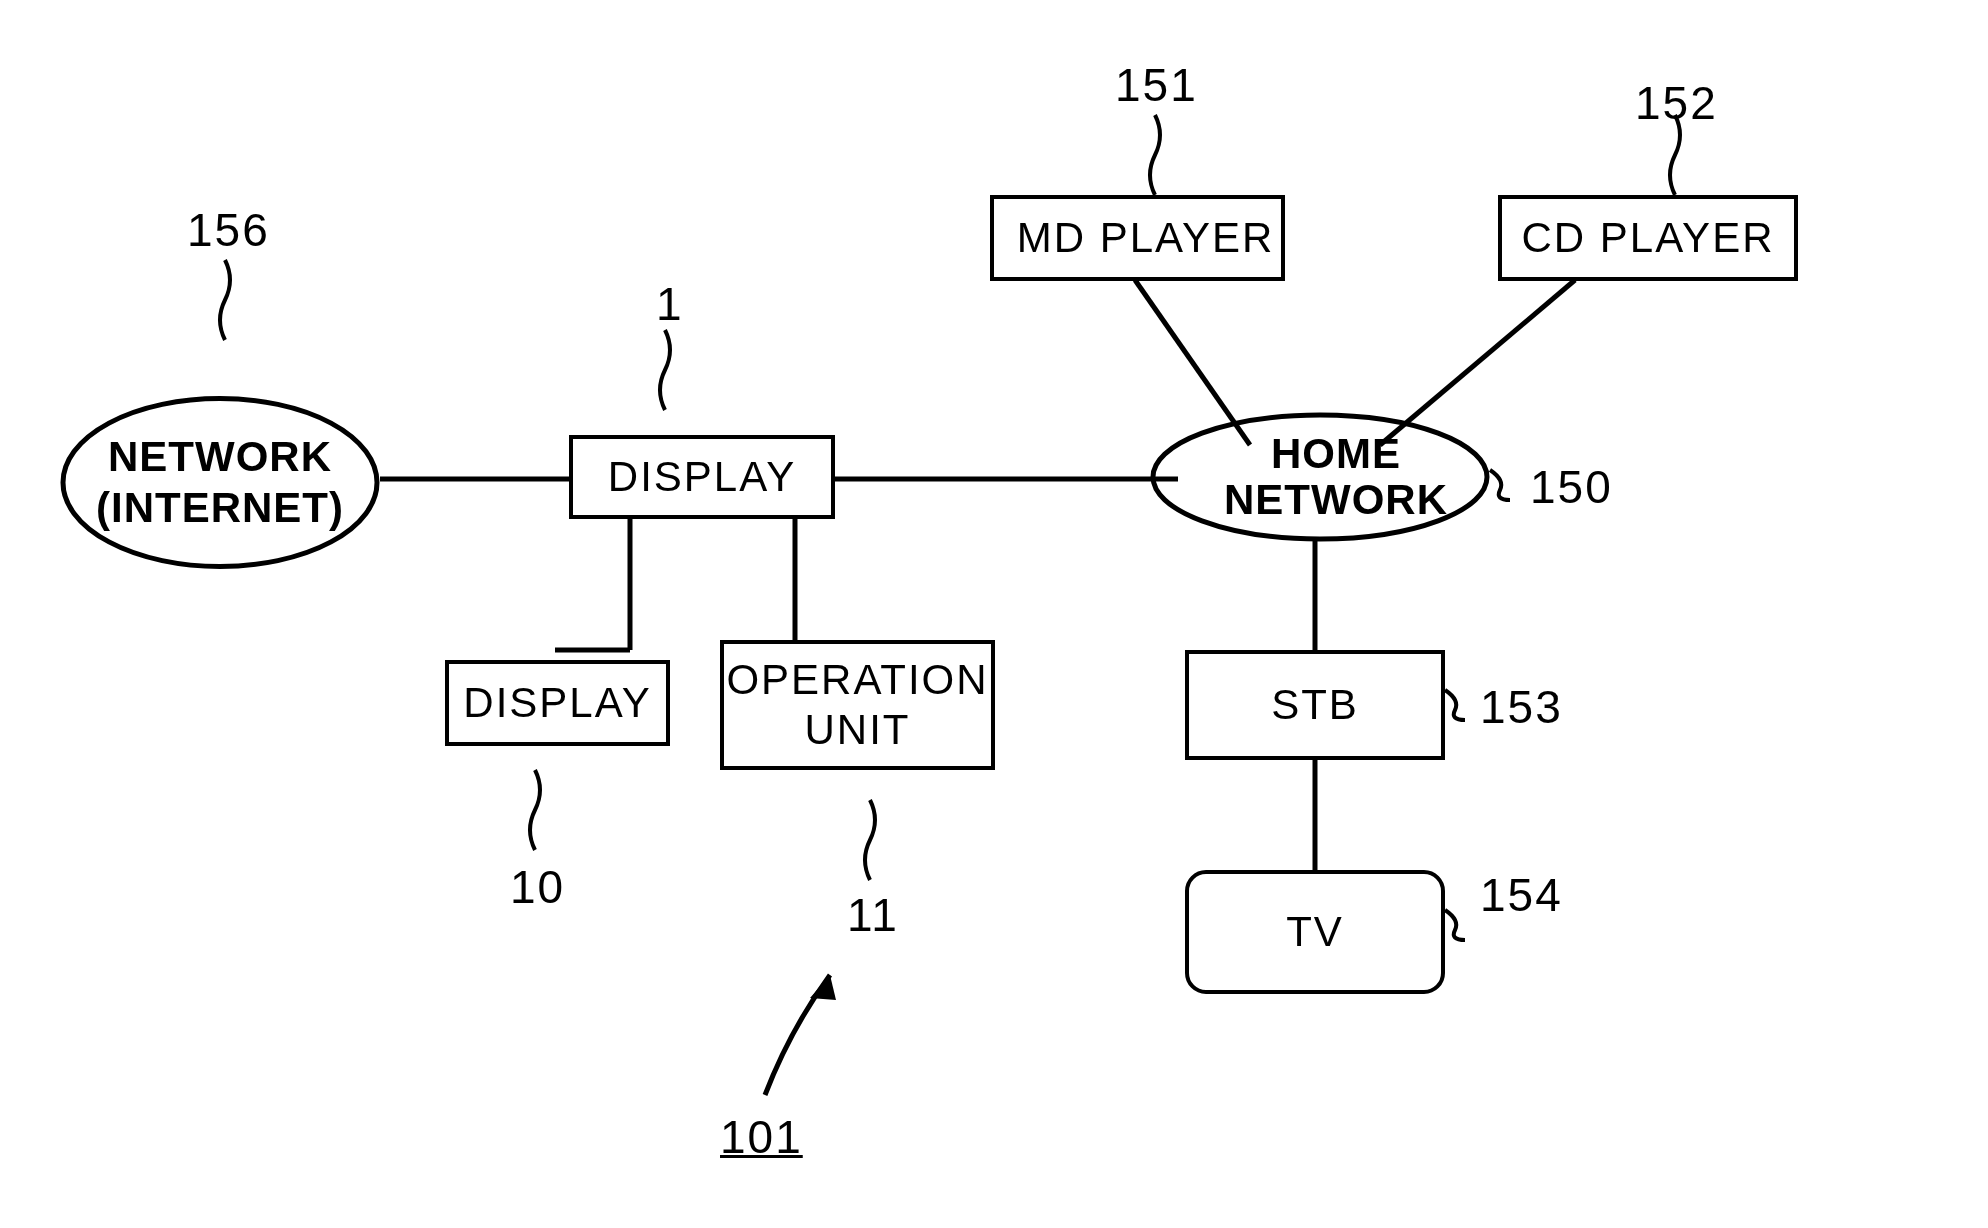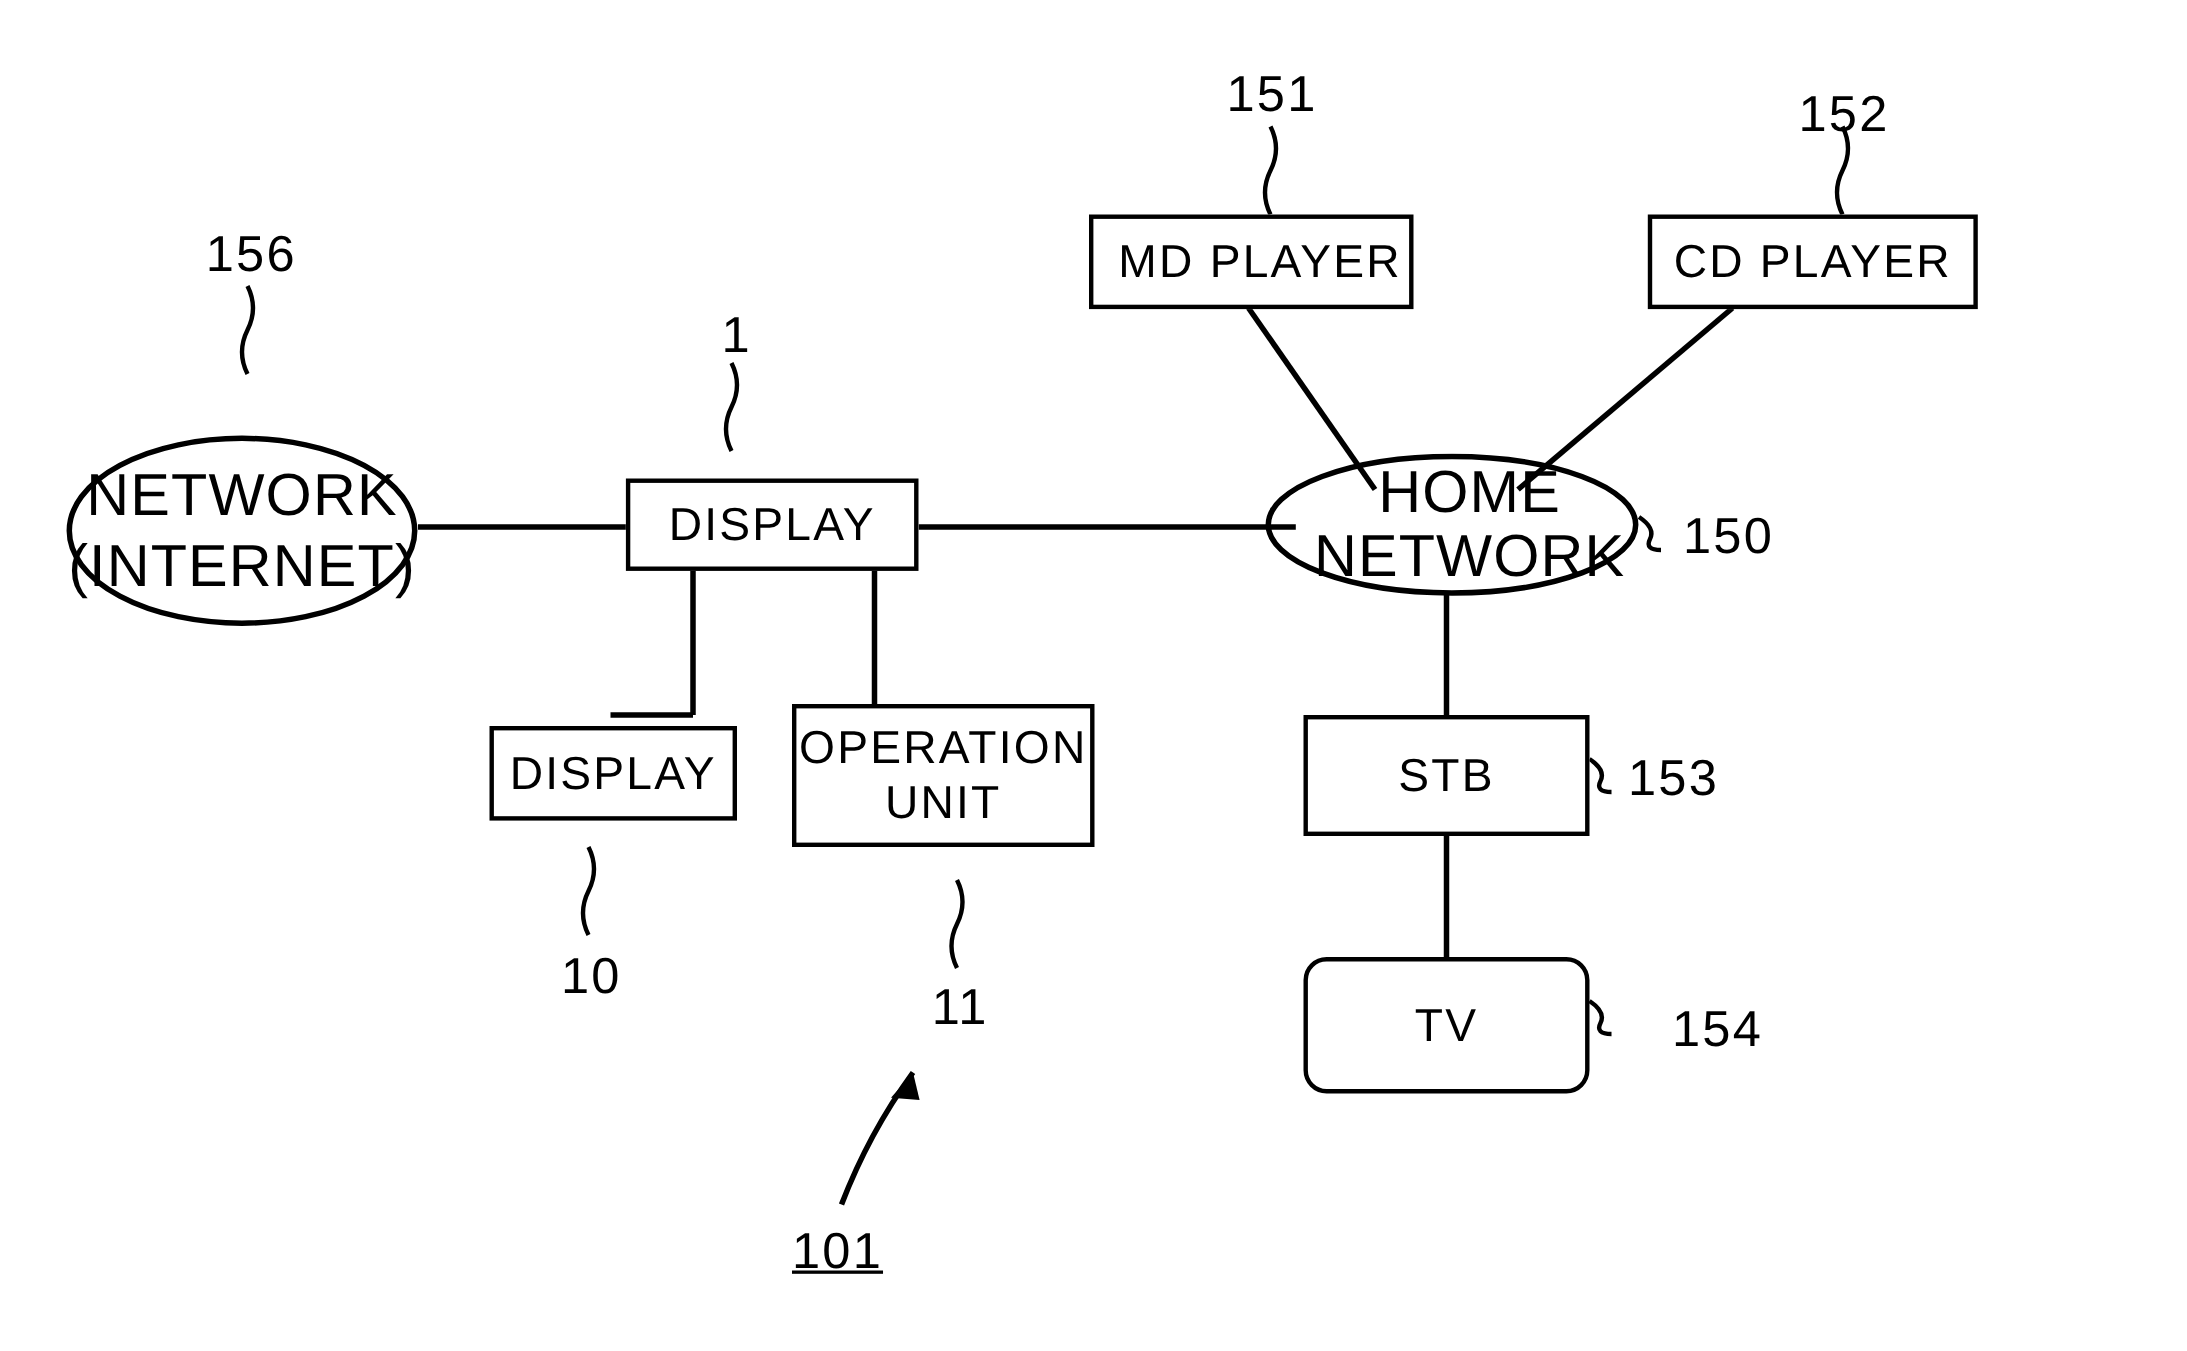--- a/index.html
+++ b/index.html
@@ -21,22 +21,22 @@
       font-size: 42px;
       font-weight: normal;
       letter-spacing: 2px;
     }
     .node-ellipse {
       position: absolute;
       display: flex;
       align-items: center;
       justify-content: center;
       text-align: center;
-      font-size: 54px;
-      font-weight: normal;
+      font-size: 42px;
+      font-weight: bold;
       letter-spacing: 1px;
     }
     .node-ellipse svg {
       position: absolute;
       top: 0; left: 0;
       width: 100%; height: 100%;
       z-index: -1;
     }
     .label {
       position: absolute;
@@ -146,15 +146,15 @@
 <div class="label" style="left:1635px; top:76px;">152</div>
 
 <div class="node-rect" style="left:1185px; top:650px; width:260px; height:110px;">
   <span>STB</span>
 </div>
 <div class="label" style="left:1480px; top:680px;">153</div>
 
 <div class="node-rect" style="left:1185px; top:870px; width:260px; height:124px;border-radius:21px;">
   <span>TV</span>
 </div>
-<div class="label" style="left:1480px; top:908px;margin-left:40px;">154</div>
+<div class="label" style="left:1480px; top:868px;">154</div>
 
 <div class="label label-underline" style="left:720px; top:1110px;">101</div>
 
 </body></html>

